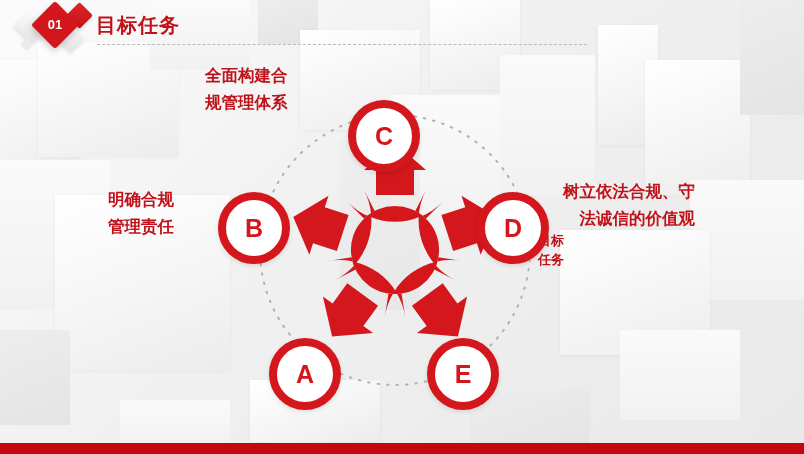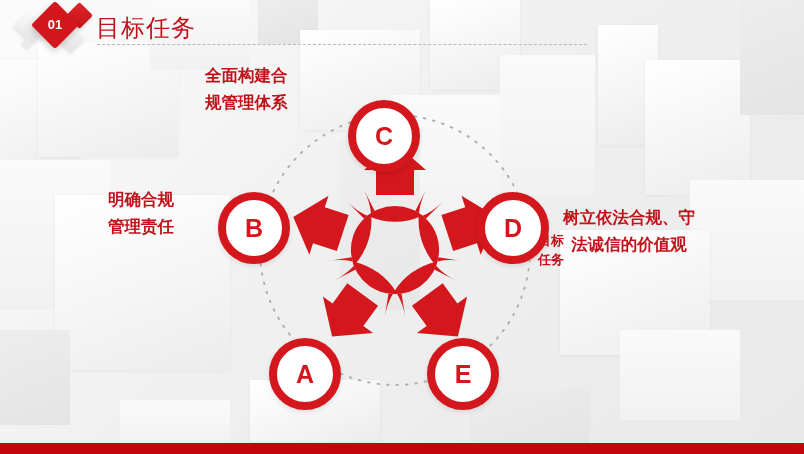--- a/index.html
+++ b/index.html
@@ -59,39 +59,39 @@
     left:47px;top:27px;width:20px;height:20px;
     background:linear-gradient(135deg,#fafafa,#e2e2e2);border-radius:2px;
     box-shadow:1px 2px 3px rgba(0,0,0,.10);
   }
   .dia-gray-3{
     left:8px;top:38px;width:9px;height:9px;
     background:#eaeaea;border-radius:1px;
   }
   .sect-title{
     position:absolute;left:96px;top:12px;
-    font-size:24px;font-weight:normal;color:#c0121a;letter-spacing:1px;
+    font-size:20px;font-weight:bold;color:#c0121a;letter-spacing:1px;
     font-family:"Liberation Sans","DejaVu Sans",sans-serif;
   }
   .dashline{
     position:absolute;left:97px;top:44px;width:490px;height:0;
     border-top:1px dashed #b9b9b9;
   }
 
   
   .lbl{
     position:absolute;color:#c0121a;font-weight:bold;
     font-size:16.5px;line-height:27px;
     font-family:"Liberation Sans","DejaVu Sans",sans-serif;
     white-space:pre-line;
   }
   .lbl-c{left:205px;top:62px;text-align:left;}
   .lbl-b{left:108px;top:186px;text-align:left;}
   .lbl-a{left:45px;top:314px;text-align:left;}
-  .lbl-d{left:563px;top:204px;text-align:center;}
+  .lbl-d{left:563px;top:178px;text-align:right;}
   .lbl-e{left:531px;top:341px;text-align:left;}
 
   
   .diagram{position:absolute;left:230px;top:85px;width:330px;height:330px;}
   .diagram svg{display:block;}
 
   .hub-text{
     position:absolute;left:4px;top:0;width:330px;height:330px;
     display:flex;flex-direction:column;align-items:flex-end;justify-content:center;
     pointer-events:none;

